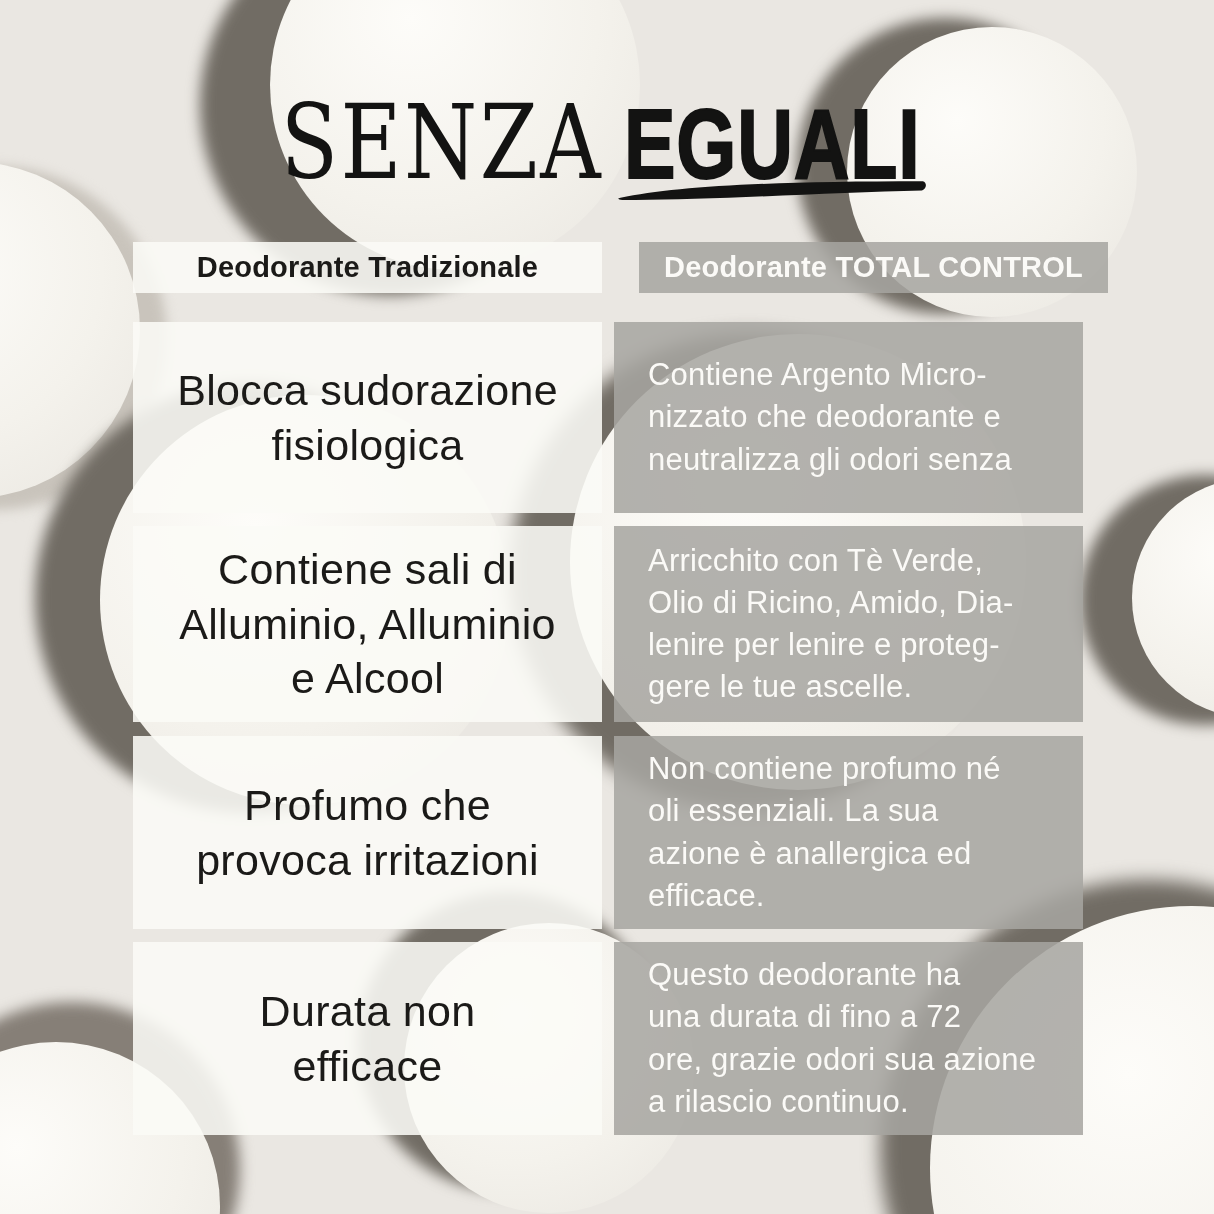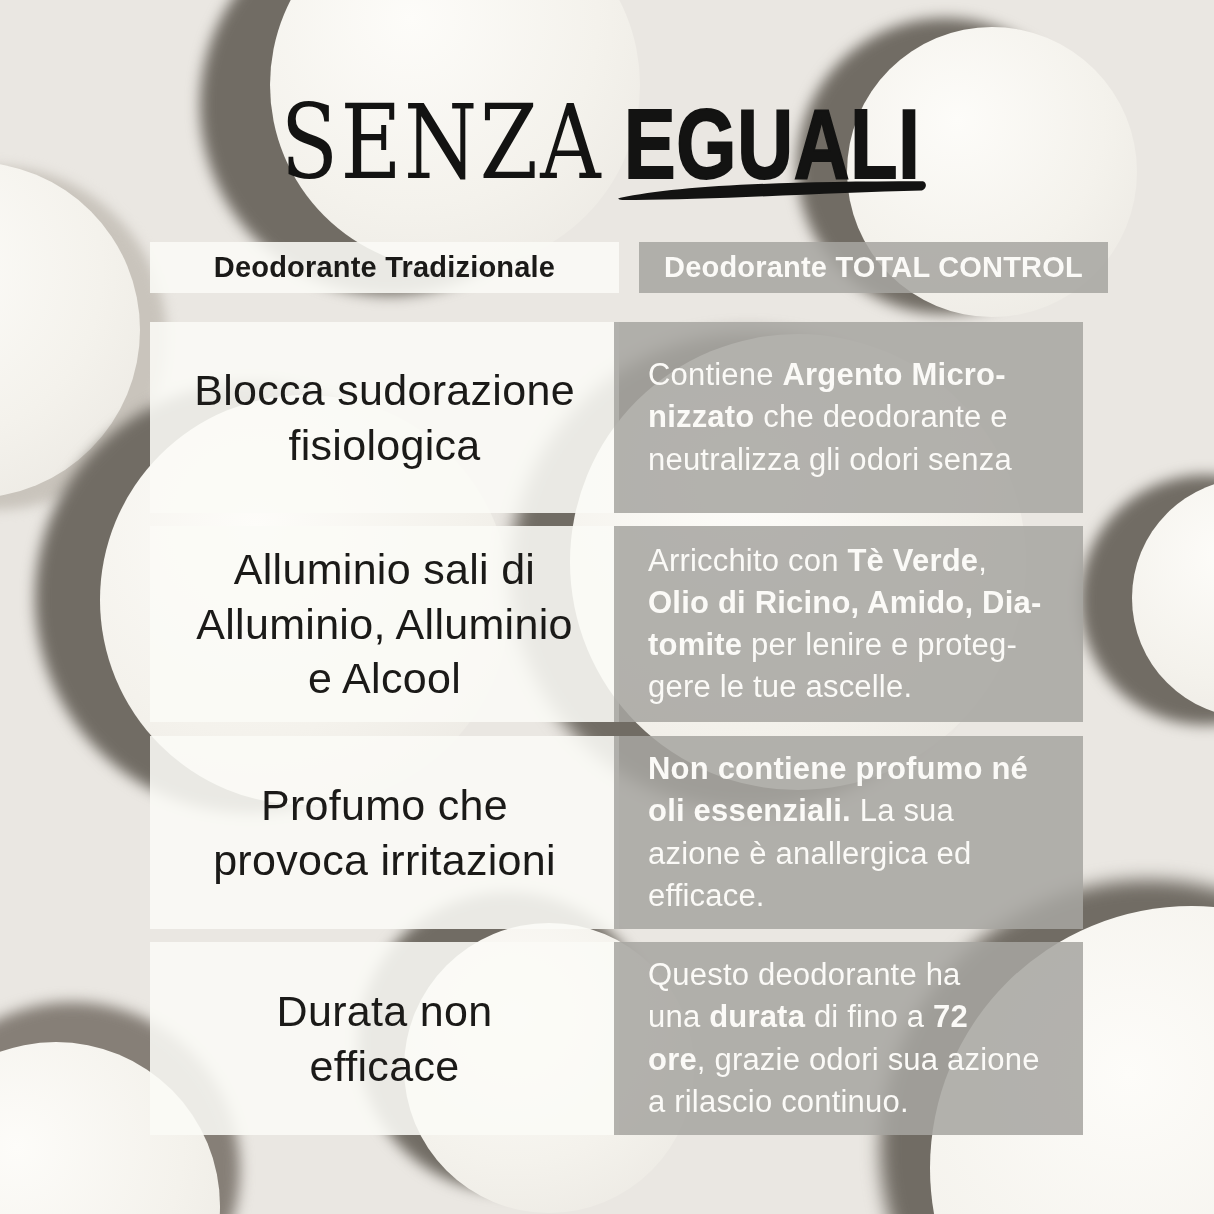--- a/index.html
+++ b/index.html
@@ -37,35 +37,35 @@
   .title{position:absolute;top:92px;left:0;width:100%;z-index:2;display:flex;
     justify-content:center;align-items:baseline;line-height:1;color:var(--ink);white-space:nowrap;}
   .senza{display:inline-block;font-family:"DejaVu Serif",serif;font-weight:400;
     font-size:102px;letter-spacing:3px;transform:scaleX(.82);transform-origin:right center;}
   .eguali{position:relative;display:inline-block;margin-left:20px;font-family:"Liberation Sans",sans-serif;
     font-weight:700;font-size:99px;letter-spacing:1px;-webkit-text-stroke:2px var(--ink);
     transform:scaleX(.78);transform-origin:left center;}
   .stroke-svg{position:absolute;left:-3%;top:calc(100% - 17px);width:106%;height:27px;fill:var(--ink);}
   
   .cell{position:absolute;z-index:1;box-sizing:border-box;display:flex;flex-direction:column;justify-content:center;}
-  .colL{left:150px;width:469px;}
+  .colL{left:133px;width:469px;}
   .colR{left:614px;width:469px;}
   .hdr{top:242px;height:51px;align-items:center;flex-direction:row;justify-content:center;
     font-weight:700;font-size:29px;letter-spacing:.2px;white-space:nowrap;}
   .hdrL{background:var(--cell-light);color:var(--text-dark);}
   .hdrR{background:var(--cell-gray);color:var(--text-light);margin-left:25px;}
   .r1{top:322px;height:191px;} .r2{top:526px;height:196px;}
   .r3{top:736px;height:193px;} .r4{top:942px;height:193px;}
   .cellL{background:var(--cell-light);color:var(--text-dark);font-size:43px;
     line-height:1.27;letter-spacing:.3px;align-items:center;text-align:left;}
   .cellL div{white-space:nowrap;}
   .cellR{background:var(--cell-gray);color:var(--text-light);font-size:31px;
     line-height:1.36;letter-spacing:.2px;padding:0 26px 0 34px;}
   .cellR div{white-space:nowrap;}
-  .cellR .b{font-weight:700;}
+  .cellR .b{font-weight:400;}
 </style>
 </head>
 <body>
 
 <div class="canvas">
 
   <div class="bg">
     <div class="shadow s1"></div>
     <div class="puck w1"></div>
     <div class="shadow s2"></div>
@@ -101,28 +101,28 @@
         <div><span>Blocca sudorazione</span></div>
         <div><span>fisiologica</span></div>
       </div>
     <div class="cell colR r1 cellR">
         <div><span>Contiene </span><span class="b">Argento Micro-</span></div>
         <div><span class="b">nizzato</span><span> che deodorante e</span></div>
         <div><span>neutralizza gli odori senza</span></div>
       </div>
 
     <div class="cell colL r2 cellL">
-        <div><span>Alluminio sali di</span></div>
+        <div><span>Contiene sali di</span></div>
         <div><span>Alluminio, Alluminio</span></div>
         <div><span>e Alcool</span></div>
       </div>
     <div class="cell colR r2 cellR">
         <div><span>Arricchito con </span><span class="b">Tè Verde</span><span>,</span></div>
         <div><span class="b">Olio di Ricino, Amido, Dia-</span></div>
-        <div><span class="b">tomite</span><span> per lenire e proteg-</span></div>
+        <div><span class="b">lenire</span><span> per lenire e proteg-</span></div>
         <div><span>gere le tue ascelle.</span></div>
       </div>
 
     <div class="cell colL r3 cellL">
         <div><span>Profumo che</span></div>
         <div><span>provoca irritazioni</span></div>
       </div>
     <div class="cell colR r3 cellR">
         <div><span class="b">Non contiene profumo né</span></div>
         <div><span class="b">oli essenziali.</span><span> La sua</span></div>

